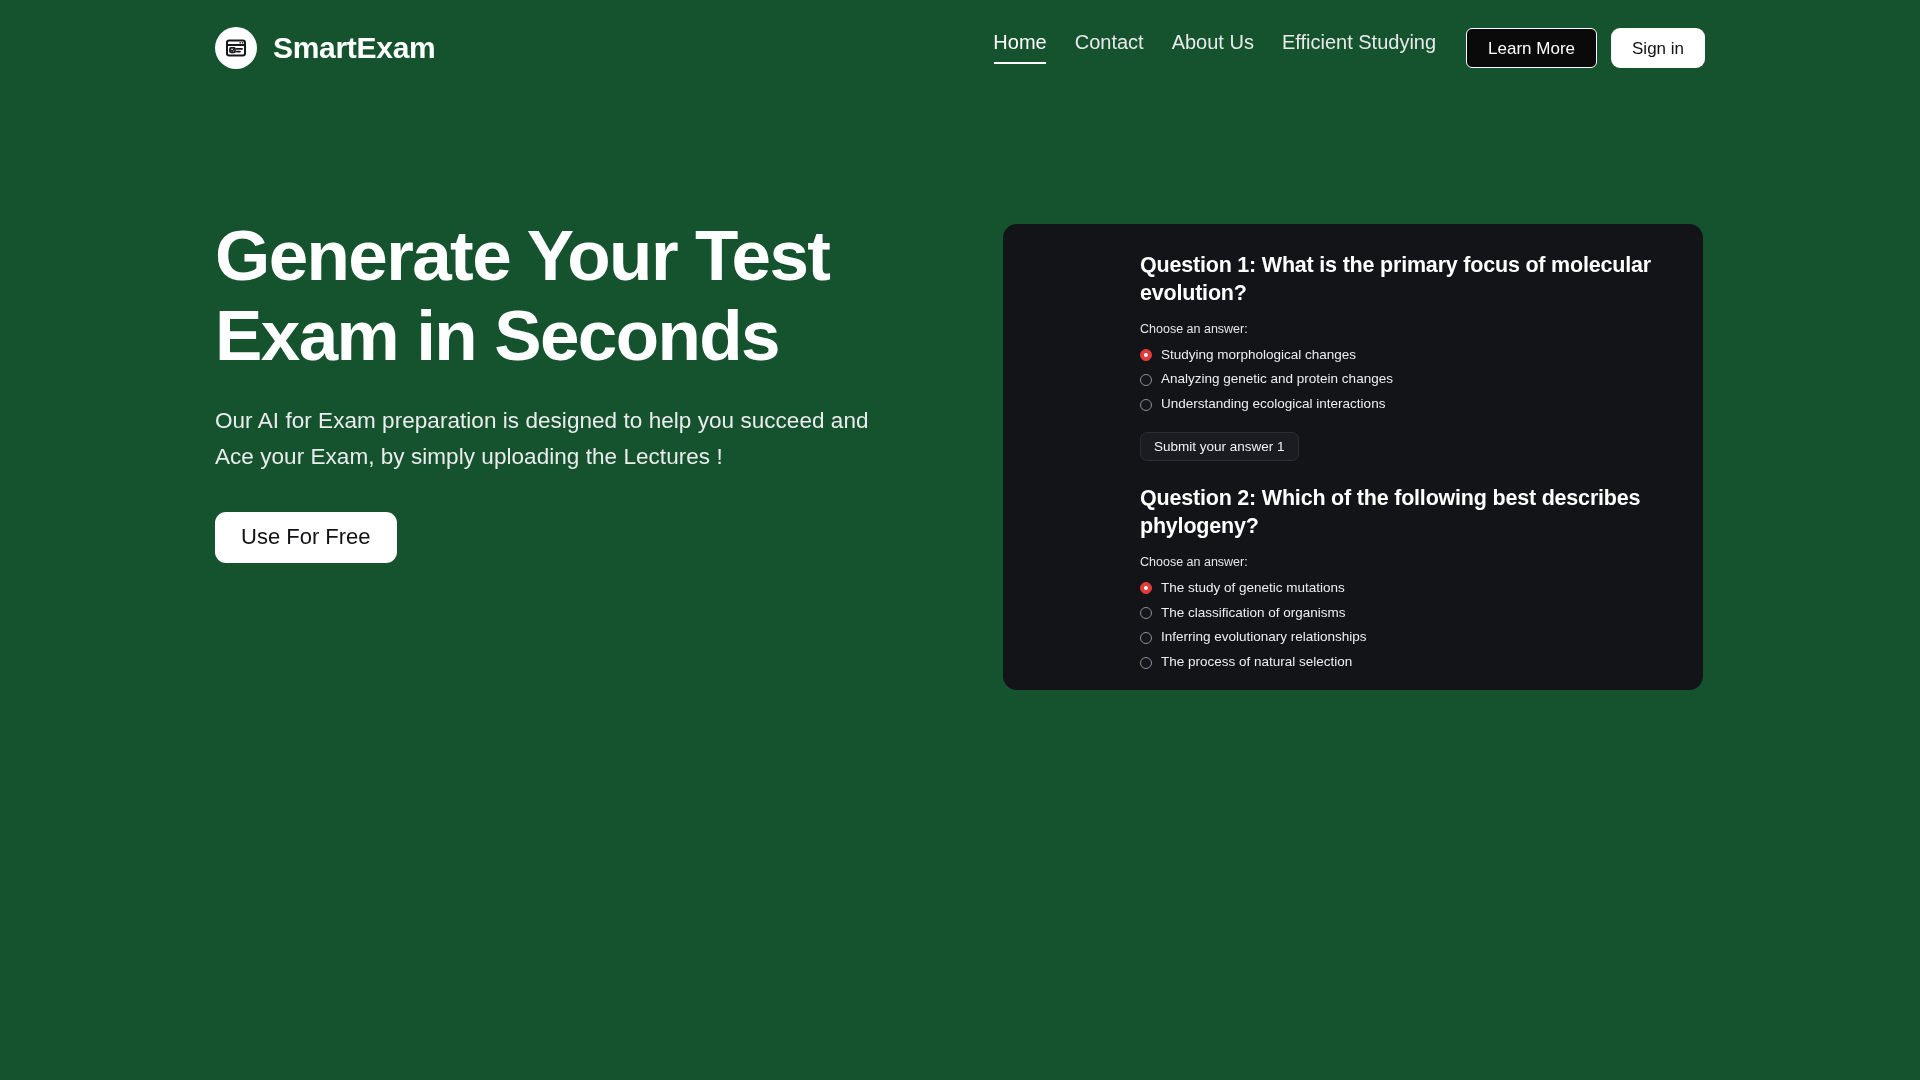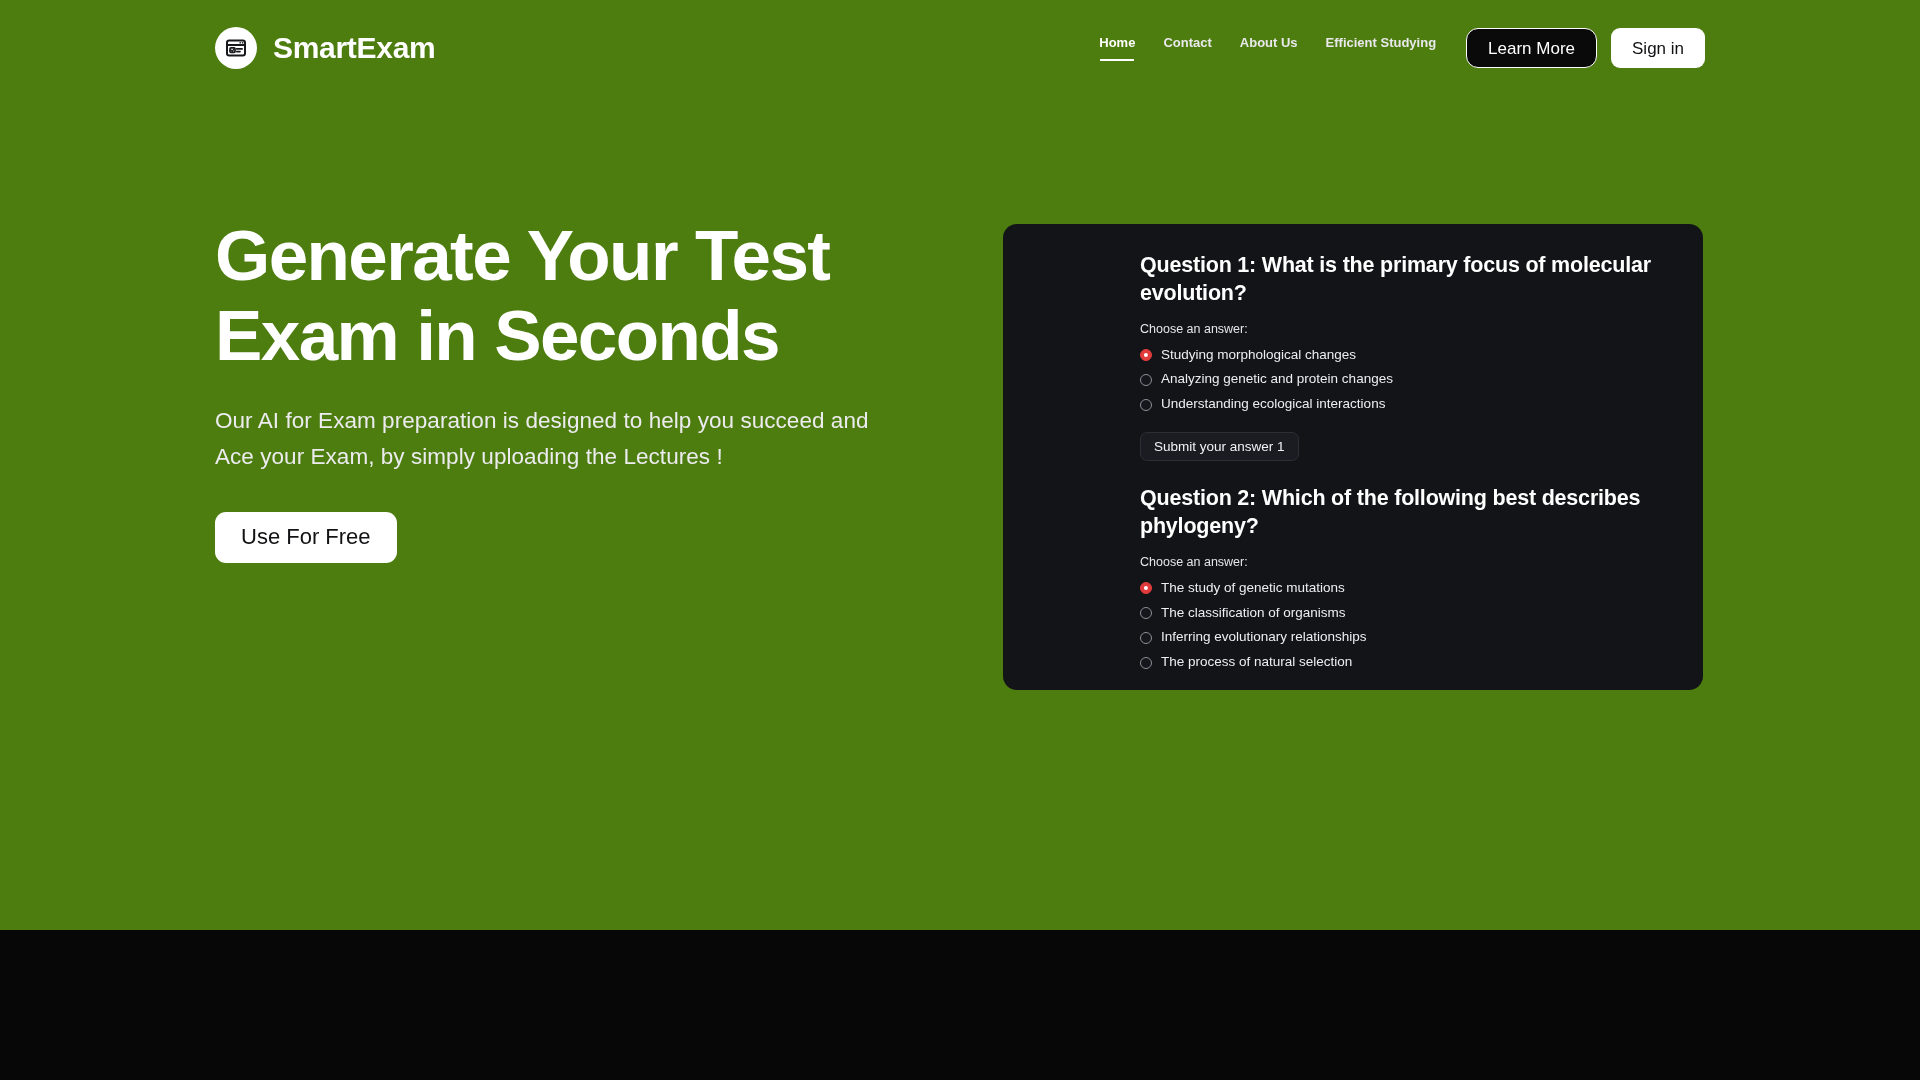--- a/index.html
+++ b/index.html
@@ -8,22 +8,22 @@
     width: 1920px;
     height: 1080px;
     background: #070708;
     font-family: "Liberation Sans", sans-serif;
     overflow: hidden;
   }
 
   #page {
     position: relative;
     width: 1920px;
-    height: 930px;
-    background: #4d7c0f;
+    height: 1080px;
+    background: #14532d;
   }
 
   
   .header {
     position: absolute;
     top: 0; left: 0;
     width: 1920px;
     height: 96px;
     display: flex;
     align-items: center;
@@ -68,22 +68,22 @@
   .nav-links {
     display: flex;
     align-items: center;
     gap: 28px;
     margin-right: 30px;
   }
 
   .nav-link {
     position: relative;
     color: #e9e9ec;
-    font-size: 13px;
-    font-weight: 700;
+    font-size: 20px;
+    font-weight: 400;
     line-height: 1;
     white-space: nowrap;
     padding-bottom: 12px;
     cursor: pointer;
   }
   .nav-link.active { color: #ffffff; }
   .nav-link.active::after {
     content: "";
     position: absolute;
     left: 1px;
@@ -93,21 +93,21 @@
     background: #ffffff;
   }
 
   .btn-outline {
     display: inline-flex;
     align-items: center;
     justify-content: center;
     height: 40px;
     padding: 0 21px;
     border: 1.5px solid #ffffff;
-    border-radius: 12px;
+    border-radius: 6px;
     background: #0a0a0b;
     color: #ffffff;
     font-size: 17px;
     font-weight: 400;
     line-height: 1;
     white-space: nowrap;
     cursor: pointer;
     margin-right: 14px;
   }
 

